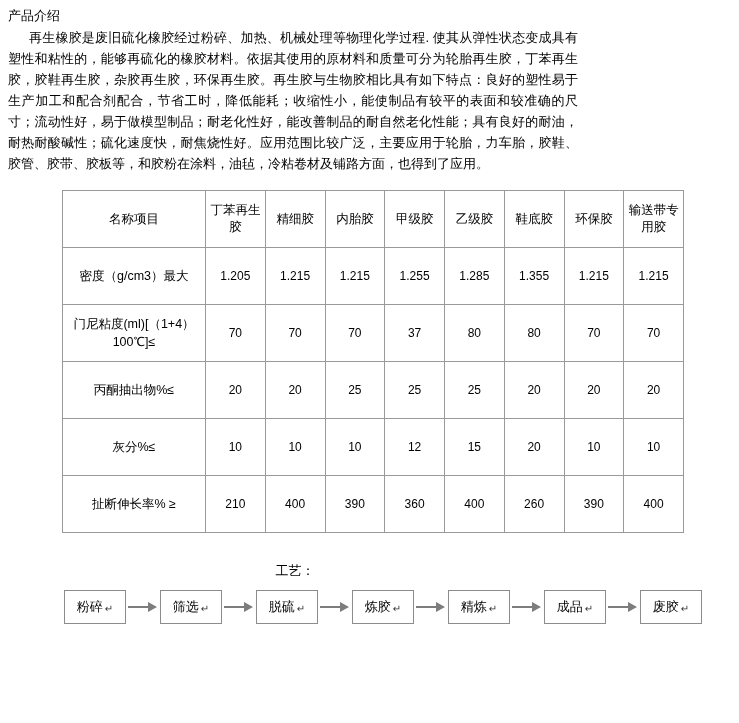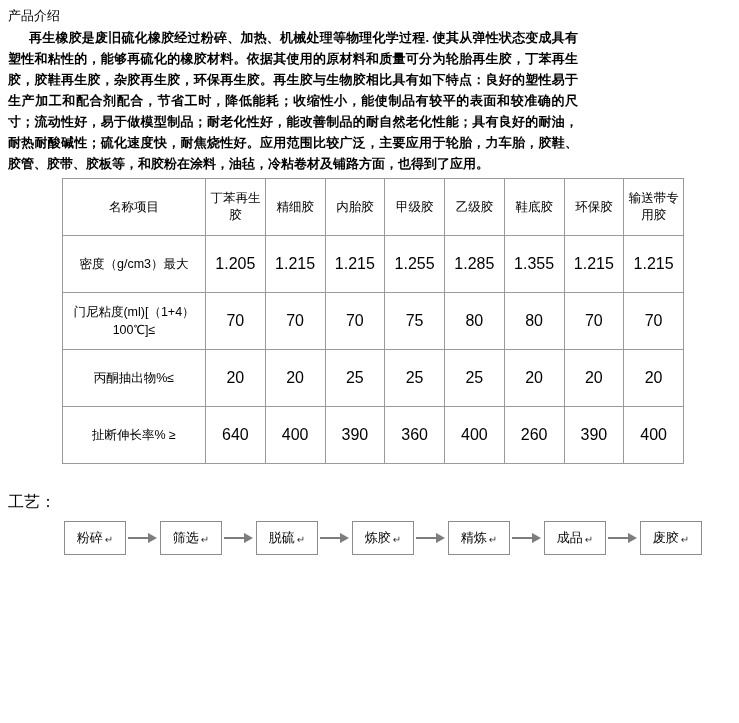--- a/index.html
+++ b/index.html
@@ -28,67 +28,67 @@
     line-height: 19px;
     margin: 0 0 2px 0;
   }
   .intro {
     font-size: 13px;
     line-height: 21px;
     text-align: justify;
     text-justify: inter-ideograph;
     margin: 0;
     padding: 0 4px 0 0;
-    font-weight: bold;
   }
   .intro .indent {
     display: inline-block;
     width: 1.6em;
   }
   .standard-label {
     font-size: 13px;
     line-height: 19px;
     margin: 6px 0 8px 0;
   }
   table.spec {
     border-collapse: collapse;
-    margin: 4px auto 0 54px;
+    margin: 16px auto 0 54px;
     width: 622px;
     table-layout: fixed;
   }
   table.spec td, table.spec th {
     border: 1px solid #9a9a9a;
     font-weight: normal;
     font-size: 12px;
     text-align: center;
     vertical-align: middle;
     line-height: 18px;
     padding: 2px 2px;
   }
   table.spec th.rowhead, table.spec td.rowhead {
     width: 138px;
     height: 52px;
     font-size: 12.5px;
   }
   table.spec td.val {
     height: 52px;
-    font-size: 16px;
+    font-size: 12px;
   }
   table.spec th.colhead {
     height: 52px;
     font-size: 12.5px;
     padding: 2px 4px;
   }
   .head-cell-inner {
     line-height: 17px;
   }
   .process-label {
     margin: 28px 0 10px 0;
-    font-size: 16px;
+    font-size: 13px;
     line-height: 19px;
+    text-align: center;
   }
   .flow {
     display: flex;
     align-items: center;
     margin-left: 56px;
     margin-top: 6px;
   }
   .flow-box {
     border: 1px solid #8c8c8c;
     min-width: 62px;
@@ -185,40 +185,51 @@
         <td class="val">1.285</td>
         <td class="val">1.355</td>
         <td class="val">1.215</td>
         <td class="val">1.215</td>
       </tr>
       <tr>
         <td class="rowhead">门尼粘度(ml)[（1+4）100℃]≤</td>
         <td class="val">70</td>
         <td class="val">70</td>
         <td class="val">70</td>
-        <td class="val">75</td>
+        <td class="val">37</td>
         <td class="val">80</td>
         <td class="val">80</td>
         <td class="val">70</td>
         <td class="val">70</td>
       </tr>
       <tr>
         <td class="rowhead">丙酮抽出物%≤</td>
         <td class="val">20</td>
         <td class="val">20</td>
         <td class="val">25</td>
         <td class="val">25</td>
         <td class="val">25</td>
         <td class="val">20</td>
         <td class="val">20</td>
         <td class="val">20</td>
       </tr>
       <tr>
+        <td class="rowhead">灰分%≤</td>
+        <td class="val">10</td>
+        <td class="val">10</td>
+        <td class="val">10</td>
+        <td class="val">12</td>
+        <td class="val">15</td>
+        <td class="val">20</td>
+        <td class="val">10</td>
+        <td class="val">10</td>
+      </tr>
+      <tr>
         <td class="rowhead">扯断伸长率% ≥</td>
-        <td class="val">640</td>
+        <td class="val">210</td>
         <td class="val">400</td>
         <td class="val">390</td>
         <td class="val">360</td>
         <td class="val">400</td>
         <td class="val">260</td>
         <td class="val">390</td>
         <td class="val">400</td>
       </tr>
     </tbody>
   </table>

